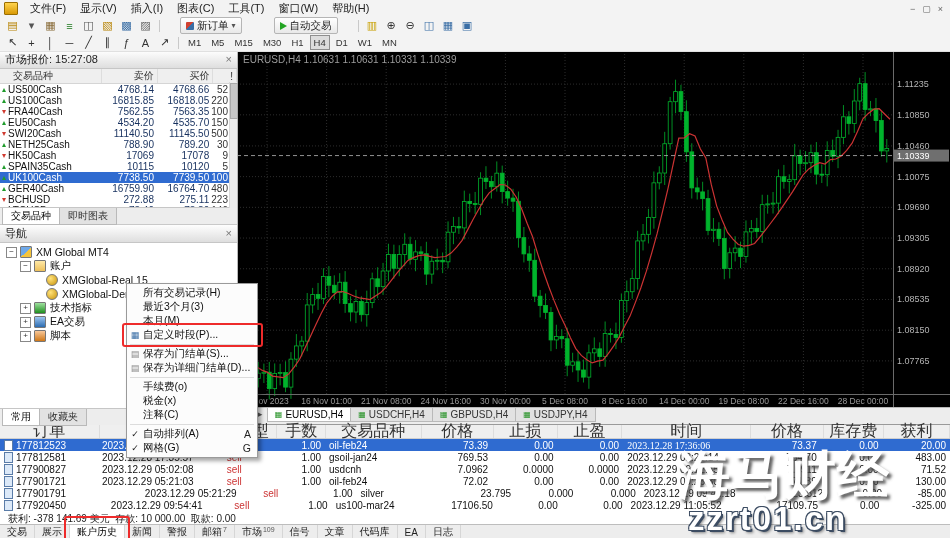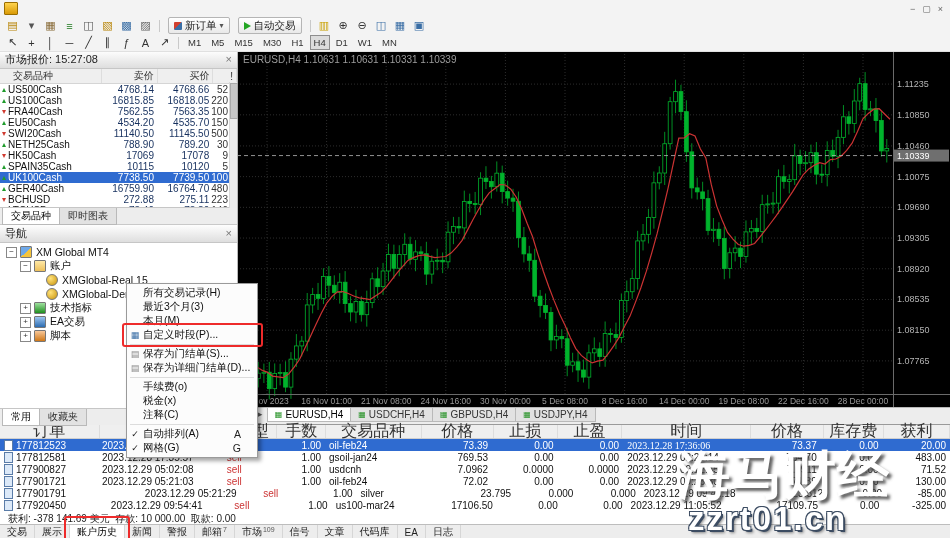--- a/index.html
+++ b/index.html
@@ -6,21 +6,21 @@
 body{background:#9a9a9a;font-family:"Liberation Sans","DejaVu Sans",sans-serif}
 .app{position:relative;width:950px;height:538px;background:#f0f0f0;overflow:hidden;font-size:11px;color:#111}
 .hflex{display:flex;align-items:center}
 .menubar{position:absolute;top:0;left:0;width:100%;height:17px;display:flex;align-items:center;background:#f3f3f3;border-bottom:1px solid #e2e2e2;z-index:5}
 .appicon{width:12px;height:11px;margin:0 5px 0 4px;background:linear-gradient(180deg,#ffd34d,#d99a06);border:1px solid #9a6e00;border-radius:1px;flex:0 0 12px}
 .menu-item{padding:2px 7px;font-size:11px;color:#222}
 .wincontrols{margin-left:auto;display:flex;gap:7px;padding-right:7px;color:#666;font-size:9px}
 .toolbar{position:absolute;left:0;width:100%;height:17px;background:#f3f3f3;border-bottom:1px solid #e0e0e0;display:flex;align-items:center;padding-left:3px;z-index:5}
 .tb1{top:17px}.tb2{top:34px}
 .tbtn{min-width:17px;height:15px;display:flex;align-items:center;justify-content:center;font-size:11px;margin:0 1px;color:#333}
-.textbtn{height:15px;padding:0 5px;gap:3px;background:linear-gradient(180deg,#fff,#e9e9e9);border:1px solid #b5b5b5;border-radius:2px;font-size:10.5px;color:#222;margin:0 4px}
+.textbtn{height:15px;padding:0 5px;gap:3px;background:linear-gradient(180deg,#fff,#e9e9e9);border:1px solid #b5b5b5;border-radius:2px;font-size:10.5px;color:#222;margin:0 16px}
 .no-ic{width:8px;height:8px;background:linear-gradient(135deg,#d04030 50%,#3a6ea5 50%);border-radius:1px}
 .play-ic{width:0;height:0;border-left:7px solid #23a523;border-top:4px solid transparent;border-bottom:4px solid transparent}
 .caret{font-size:8px;color:#555}
 .tsep{width:1px;height:12px;background:#c9c9c9;margin:0 4px}
 .tf{font-size:9.5px;padding:1px 3px;margin:0 1px;color:#333;border:1px solid transparent}
 .tf.active{background:#dcdcdc;border:1px solid #8e8e8e}
 .sidebar{position:absolute;top:51px;left:0;width:237px;height:373px;border-right:1px solid #b9b9b9;background:#c2410c;z-index:4}
 .panel{display:flex;flex-direction:column}
 .mwpanel{height:173px;position:relative;border-bottom:1px solid #c9c9c9}
 .navpanel{height:200px;position:relative}
@@ -73,37 +73,46 @@
 .ra{text-align:right}
 .sellc{color:#c33}
 .doc-ic{width:7px;height:9px;background:#dce9f8;border:1px solid #5a7ca8;margin-right:3px;flex:0 0 7px}
 .h-row.sel .doc-ic{background:#fff}
 .h-summary{height:15px;line-height:15px;font-size:10px;color:#222;padding-left:8px;white-space:pre;background:#fff}
 .bottom-tabs{position:absolute;left:0;top:524px;width:950px;height:14px;background:#ededed;border-top:1px solid #bdbdbd;display:flex;align-items:stretch;z-index:3}
 .btab{display:flex;align-items:center;font-size:10px;padding:0 7px;border-right:1px solid #d6d6d6;color:#222}
 .btab.active{background:#fff;color:#000}
 .badge{font-size:7px;color:#555;margin-left:1px;align-self:flex-start;padding-top:1px}
 .ctx{position:absolute;left:126px;top:283px;width:130px;background:#fcfcfc;border:1px solid #9a9a9a;box-shadow:3px 3px 4px rgba(0,0,0,.35);padding:2px 0;z-index:40}
-.cm-item{display:flex;align-items:center;height:14px;font-size:10.5px;padding-right:16px;color:#111}
+.cm-item{display:flex;align-items:center;height:14px;font-size:10.5px;padding-right:6px;color:#111}
 .cm-gut{width:16px;flex:0 0 16px;text-align:center;font-size:9px;color:#222}
 .cm-label{white-space:nowrap}
 .cm-short{margin-left:auto;padding-left:8px;color:#222}
 .cm-sep{height:1px;background:#dcdcdc;margin:2px 3px}
 .redbox{position:absolute;border:2px solid #ee2b2b;border-radius:3px;z-index:50;pointer-events:none}
 .rb1{left:122px;top:323px;width:137px;height:20px}
 .rb2{left:64px;top:516px;width:62px;height:21px}
 .wm1{position:absolute;left:678px;top:441px;font-size:52px;font-weight:bold;color:#fff;text-shadow:3px 3px 3px rgba(70,70,70,.85);letter-spacing:1px;z-index:60;pointer-events:none}
 .wm2{position:absolute;left:688px;top:500px;font-size:33px;font-weight:bold;color:#fff;letter-spacing:2px;z-index:60;pointer-events:none;text-shadow:-1px -1px 0 #3c4c62,1px -1px 0 #3c4c62,-1px 1px 0 #3c4c62,2px 2px 0 #3c4c62,3px 3px 3px rgba(0,0,0,.45)}
 </style>
 </head>
 <body>
 
 <div class="app">
   <div class="menubar">
     <div class="appicon"></div>
+    <div class="hflex" id="menu-items">
+        <div class="menu-item">文件(F)</div>
+        <div class="menu-item">显示(V)</div>
+        <div class="menu-item">插入(I)</div>
+        <div class="menu-item">图表(C)</div>
+        <div class="menu-item">工具(T)</div>
+        <div class="menu-item">窗口(W)</div>
+        <div class="menu-item">帮助(H)</div>
+      </div>
     <div class="wincontrols" id="win-controls">
         <div>−</div>
         <div>▢</div>
         <div>×</div>
       </div>
   </div>
 
   <div class="toolbar tb1" id="toolbar-main">
       <div class="tbtn" style="color: rgb(184, 134, 11);">▤</div>
       <div class="tbtn" style="color: rgb(85, 85, 85);">▾</div>

